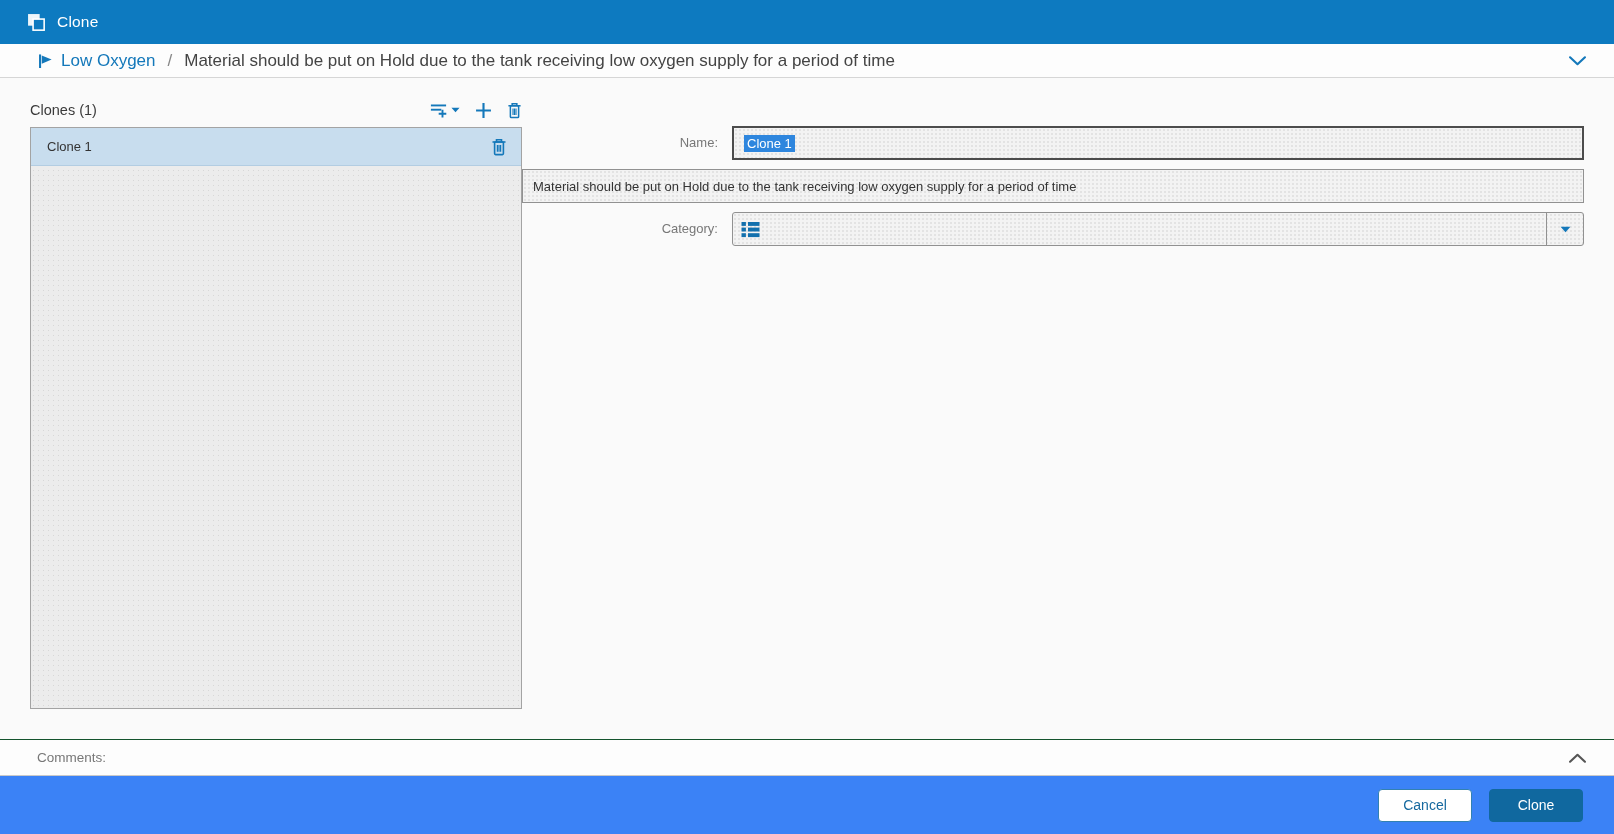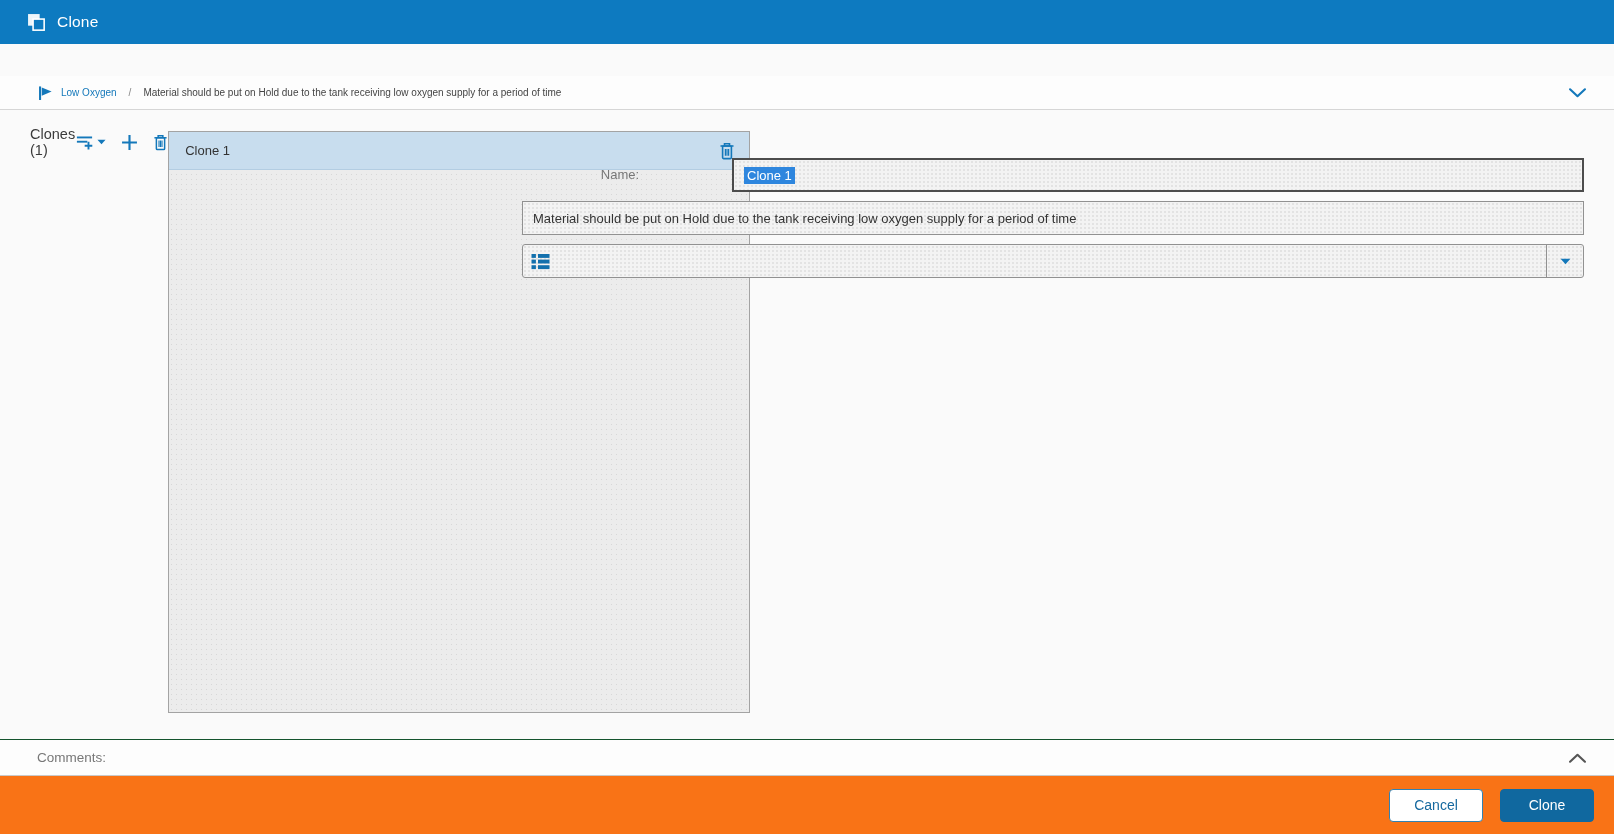--- a/index.html
+++ b/index.html
@@ -28,37 +28,36 @@
   }
   .titlebar .title { color: #fff; font-size: 15.5px; letter-spacing: .2px; }
 
   
   .breadcrumb-bar {
     height: 34px; flex: 0 0 34px;
     background: #fdfdfd;
     border-bottom: 1px solid #d6d6d6;
     display: flex; align-items: center;
     padding: 0 28px 0 38px; gap: 8px;
-    font-size: 10px;
-    margin-top: 32px;
+    font-size: 17px;
   }
   .breadcrumb-link { color: var(--accent-blue); cursor: pointer; }
   .breadcrumb-sep { color: #888; margin: 0 4px; }
   .breadcrumb-current { color: #444; }
   .breadcrumb-bar .spacer { flex: 1; }
 
   
   .content {
     flex: 1 1 auto;
     display: flex;
     padding: 21px 30px 0 30px;
     background: #fafafa;
     overflow: hidden;
   }
-  .left-panel { width: 492px; flex: 0 0 492px; display: flex; flex-direction: row; }
+  .left-panel { width: 492px; flex: 0 0 492px; display: flex; flex-direction: column; }
   .panel-header {
     height: 28px; display: flex; align-items: center;
     padding-bottom: 6px;
   }
   .panel-title { font-size: 14.5px; color: #3a3a3a; }
   .panel-toolbar { margin-left: auto; display: flex; align-items: center; gap: 15px; }
   .tool-btn { display: flex; align-items: center; gap: 3px; cursor: pointer; }
 
   .clone-list {
     height: 582px; flex: 0 0 582px;
@@ -77,21 +76,21 @@
     font-size: 13px; color: #333;
     cursor: pointer;
   }
   .clone-row .row-trash { margin-left: auto; display: flex; cursor: pointer; }
 
   
   .form-panel { flex: 1 1 auto; margin-top: 27px; }
   .form-row { display: flex; margin-bottom: 9px; }
   .form-label {
     width: 210px; flex: 0 0 210px;
-    text-align: center; padding-right: 14px;
+    text-align: right; padding-right: 14px;
     font-size: 13px; color: #777;
     line-height: 34px;
   }
   .input-box {
     flex: 1 1 auto; height: 34px;
     background-color: #f3f3f3;
     background-image: radial-gradient(#e2e2e2 0.7px, transparent 0.8px);
     background-size: 4px 4px;
     border: 1px solid #919191;
     display: flex; align-items: center;
@@ -121,23 +120,23 @@
     border-bottom: 1px solid #c9c9c9;
     display: flex; align-items: center;
     padding: 0 28px 0 37px;
     font-size: 13.5px; color: #777;
   }
   .comments-bar .spacer { flex: 1; }
 
   
   .footer {
     height: 58px; flex: 0 0 58px;
-    background: #f97316;
+    background: #3b82f6;
     display: flex; align-items: center; justify-content: flex-end;
-    padding-right: 20px; gap: 17px;
+    padding-right: 31px; gap: 17px;
   }
   .btn {
     width: 94px; height: 33px;
     border-radius: 4px;
     font-size: 14px;
     font-family: inherit;
     display: flex; align-items: center; justify-content: center;
     cursor: pointer;
   }
   .btn-cancel { background: #fff; border: 1px solid #3381b1; color: #16699f; }
@@ -236,20 +235,21 @@
       </div>
     </div>
 
     <div class="form-row">
       <div class="input-box">
         <span>Material should be put on Hold due to the tank receiving low oxygen supply for a period of time</span>
       </div>
     </div>
 
     <div class="form-row">
+      <div class="form-label">Category:</div>
       <div class="input-box category-box">
         <span class="category-main">
           <span class="icon">
             <svg width="19" height="17" viewBox="0 0 19 17">
               <rect x="0.5" y="1" width="4.4" height="3.9" fill="#1270ad"></rect>
               <rect x="7" y="1" width="11.5" height="3.9" fill="#1270ad"></rect>
               <rect x="0.5" y="6.6" width="4.4" height="3.9" fill="#1270ad"></rect>
               <rect x="7" y="6.6" width="11.5" height="3.9" fill="#1270ad"></rect>
               <rect x="0.5" y="12.2" width="4.4" height="3.9" fill="#1270ad"></rect>
               <rect x="7" y="12.2" width="11.5" height="3.9" fill="#1270ad"></rect>

